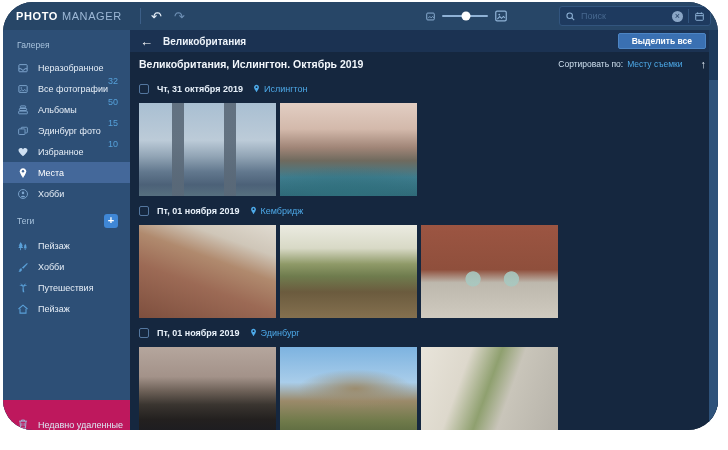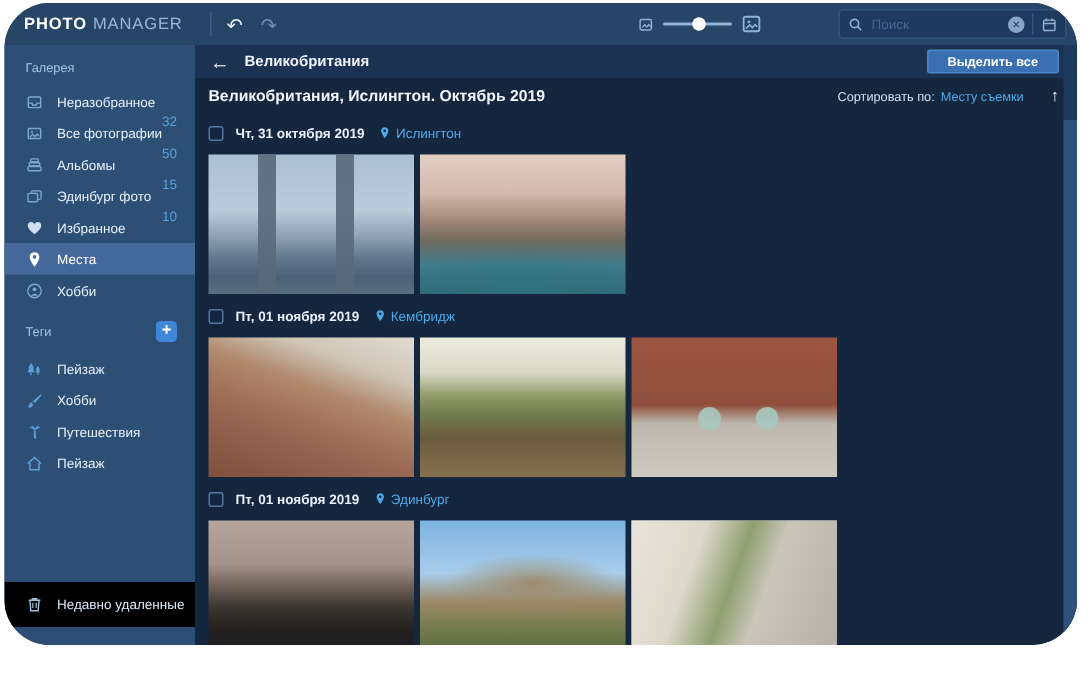--- a/index.html
+++ b/index.html
@@ -32,21 +32,21 @@
   .side-section { color:#a9c4de; font-size:8.5px; padding:10px 12px 7px 14px; display:flex; align-items:center; }
   .side-item { display:flex; align-items:center; height:21px; padding:0 12px 0 14px; color:#e6eef7; font-size:9px; cursor:pointer; }
   .side-item .icn { width:12px; height:12px; flex:0 0 12px; margin-right:9px; color:#7ea6cf; display:flex; align-items:center; justify-content:center; }
   .side-item .lbl { flex:1; white-space:nowrap; overflow:hidden; }
   .side-item .cnt { color:#55a0d9; font-size:9px;margin-top:26px; }
   .side-item.selected { background:#44689a; color:#ffffff; }
   .side-item.selected .icn { color:#ffffff; }
   .heart-ic { color:#cfe0f2 !important; }
   .tag-item .icn { color:#5aa0d8; }
   .add-btn { margin-left:auto; width:14px; height:14px; background:#3f87d6; border-radius:3px; color:#ffffff; font-size:11px; line-height:13px; text-align:center; cursor:pointer; font-weight:bold; }
-  .trash-strip { position:absolute; left:0; right:0; bottom:12px; height:30px; background:#000000; display:flex; align-items:center; padding-left:14px; color:#dce8f4; font-size:9px; cursor:pointer; }
+  .trash-strip { position:absolute; left:0; right:0; bottom:0; height:30px; background:#be185d; display:flex; align-items:flex-end; padding-left:14px; color:#dce8f4; font-size:9px; cursor:pointer; }
   .trash-strip .icn { width:12px; height:12px; margin-right:9px; color:#9dbbd9; display:flex; }
 
   
   .main { position:absolute; left:127px; top:28px; right:0; bottom:0; overflow:hidden; background:#15273f; }
   .toolbar { height:22px; background:#1b3252; display:flex; align-items:center; padding:0 12px 0 10px; }
   .back-arrow { color:#ffffff; font-size:13px; cursor:pointer; line-height:1; }
   .back-title { color:#eef4fb; font-size:10px; font-weight:bold; margin-left:10px; }
   .select-all { margin-left:auto; background:#3a70b2; border:1px solid #4d85c4; color:#ffffff; font-size:8.5px; font-weight:bold; height:16px; padding:0 13px; border-radius:2px; cursor:pointer; font-family:"Liberation Sans", sans-serif; }
   .heading-row { height:24px; display:flex; align-items:center; padding:0 12px 0 9px; }
   .heading { color:#f2f7fc; font-size:10.5px; font-weight:bold; }

